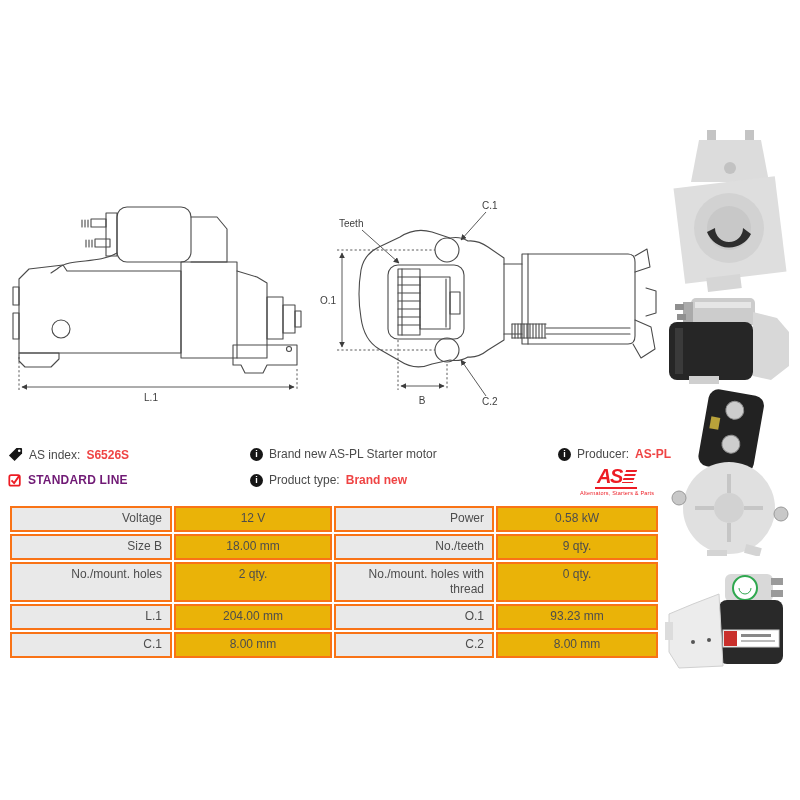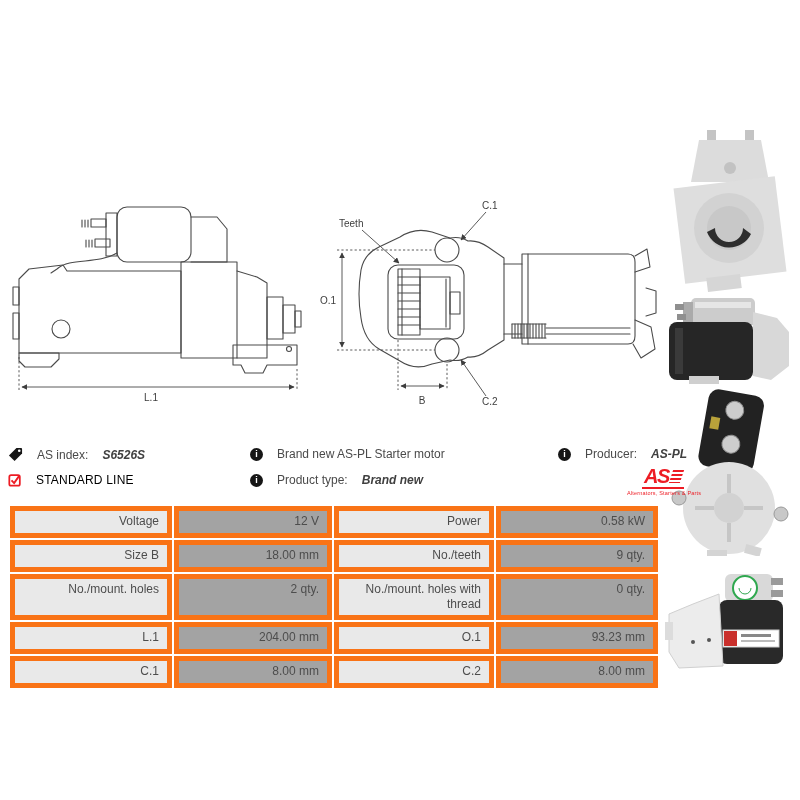--- a/index.html
+++ b/index.html
@@ -4,45 +4,45 @@
 <style>
   html,body { margin:0; padding:0; }
   body {
     width:800px; height:800px; position:relative;
     background:#ffffff; overflow:hidden;
     font-family:"Liberation Sans", sans-serif; color:#4a4a4a;
   }
   .abs { position:absolute; }
 
   
-  .info-group { display:flex; align-items:center; gap:14px; font-size:12px; white-space:nowrap; }
-  .b { font-weight:bold; color:#404040;font-style:italic; }
-  .red-line { color:#000000; font-weight:normal; letter-spacing:0.2px; }
+  .info-group { display:flex; align-items:center; gap:6px; font-size:12px; white-space:nowrap; }
+  .b { font-weight:bold; color:#ef4444; }
+  .red-line { color:#701a75; font-weight:bold; letter-spacing:0.2px; }
   .info-icon {
     width:13px; height:13px; min-width:13px; border-radius:50%;
     background:#161616; color:#fff; font-size:9px; font-weight:bold;
     display:inline-flex; align-items:center; justify-content:center;
   }
 
   
   .as-logo { width:72px; text-align:center; line-height:1; }
   .as-mark { display:inline-block; border-bottom:2px solid #ed1c24; padding:0 2px 1px 2px; }
   .as-text { font-style:italic; font-weight:bold; font-size:20px; color:#ed1c24; letter-spacing:-1.5px; }
   .as-slab {
     display:inline-block; width:11px; height:13px; margin-left:2px;
     background:repeating-linear-gradient(to bottom, #ed1c24 0 2px, #ffffff 2px 4px);
     transform:skewX(-18deg);
   }
   .as-tagline { font-size:5.5px; color:#ed1c24; margin-top:2px; white-space:nowrap; letter-spacing:0.2px; }
 
   
   table.specs { border-collapse:separate; border-spacing:2px; table-layout:fixed; width:652px; font-size:12px; color:#4d4d4d; }
-  .specs td { border:5px solid #f97316; text-align:right; padding:3px 8px; height:16px; vertical-align:top; line-height:15px; }
+  .specs td { border:2px solid #f97316; text-align:right; padding:3px 8px; height:16px; vertical-align:top; line-height:15px; }
   .specs td.lbl { background:#e9e9e9; }
-  .specs td.val { background:#a3a3a3; }
+  .specs td.val { background:#eab308;text-align:center; }
 
   
   .ln { fill:none; stroke:#4a4a4a; stroke-width:1.1; stroke-linejoin:round; stroke-linecap:round; }
   .dim { stroke:#474747; stroke-width:0.9; fill:none; }
   .dot { stroke-dasharray:2.2,2.2; }
   .dlabel { font-size:10px; fill:#3d3d3d; font-family:"Liberation Sans", sans-serif; }
 </style>
 </head>
 <body>
 
@@ -233,21 +233,21 @@
   </svg>
   <span class="red-line">STANDARD LINE</span>
 </div>
 
 <div class="abs info-group" style="left:250px; top:473px;">
   <span class="info-icon">i</span>
   <span>Product type:</span>
   <span class="b">Brand new</span>
 </div>
 
-<div class="abs as-logo" style="left:627px; top:466px;">
+<div class="abs as-logo" style="left:580px; top:466px;">
   <div class="as-mark">
     <span class="as-text">AS</span><span class="as-slab"></span>
   </div>
   <div class="as-tagline">Alternators, Starters &amp; Parts</div>
 </div>
 
 <table class="specs abs" style="left:8px; top:504px;">
   <colgroup>
       <col style="width:162px">
       <col style="width:158px">

